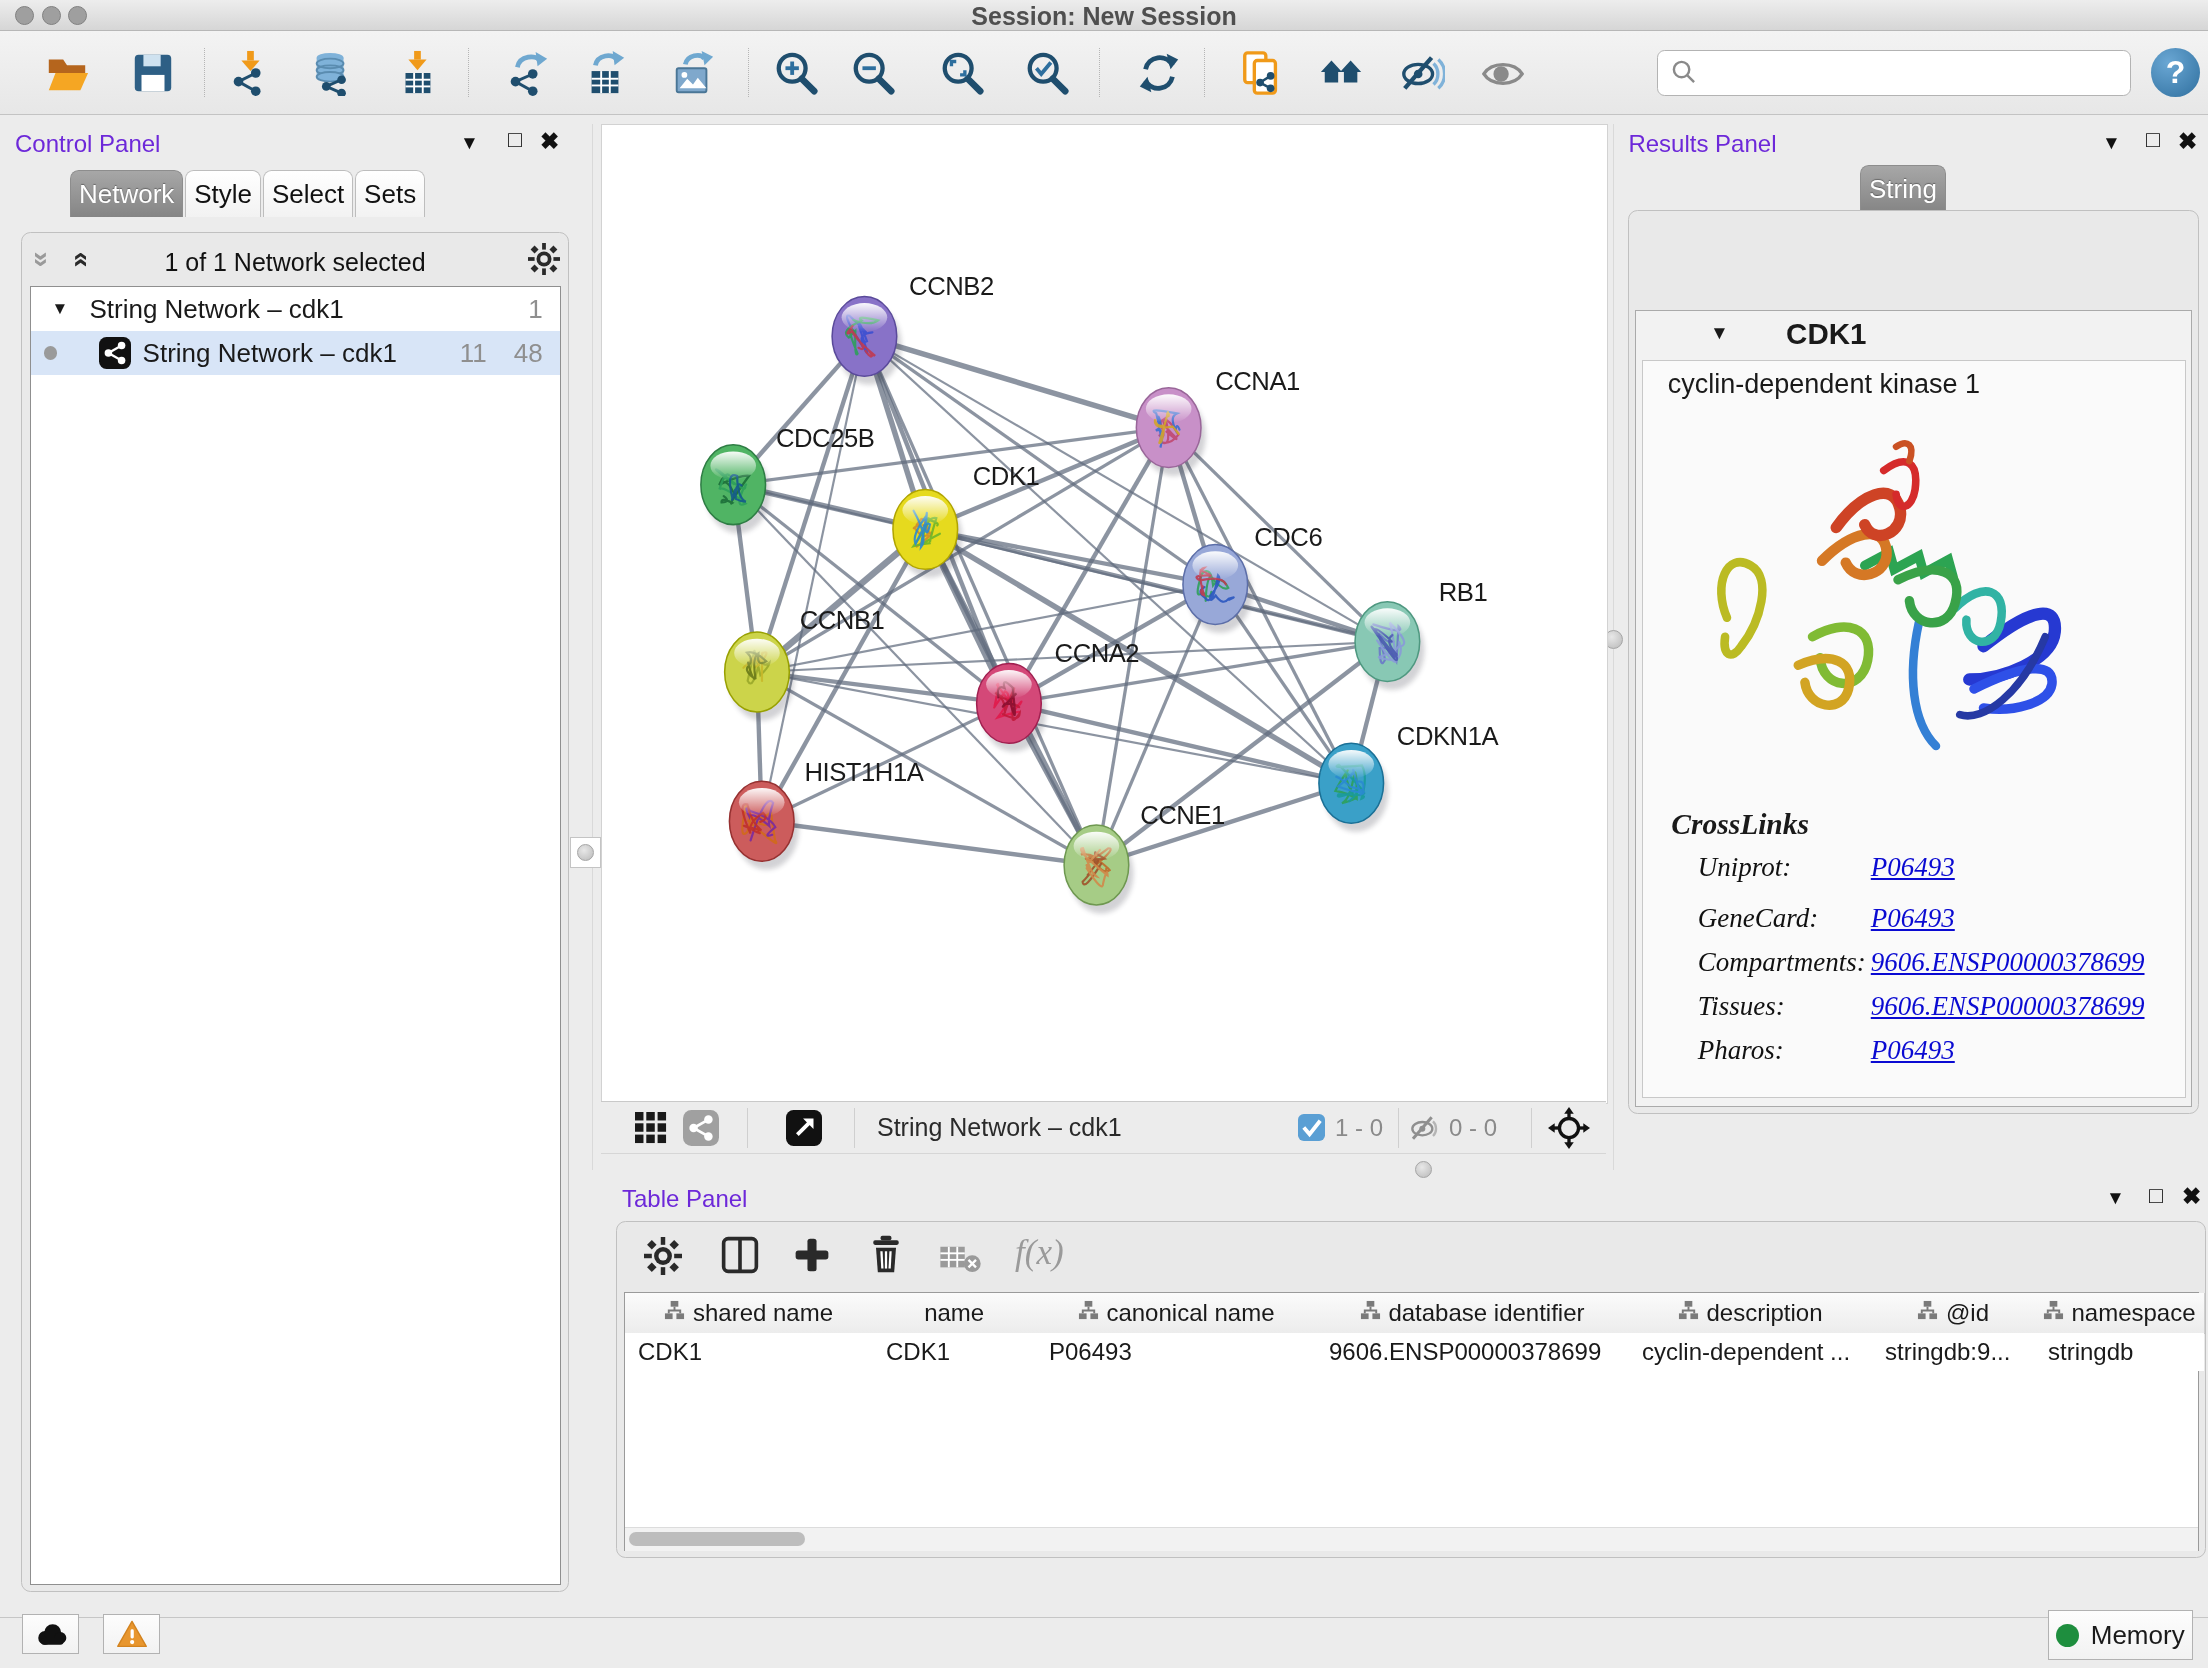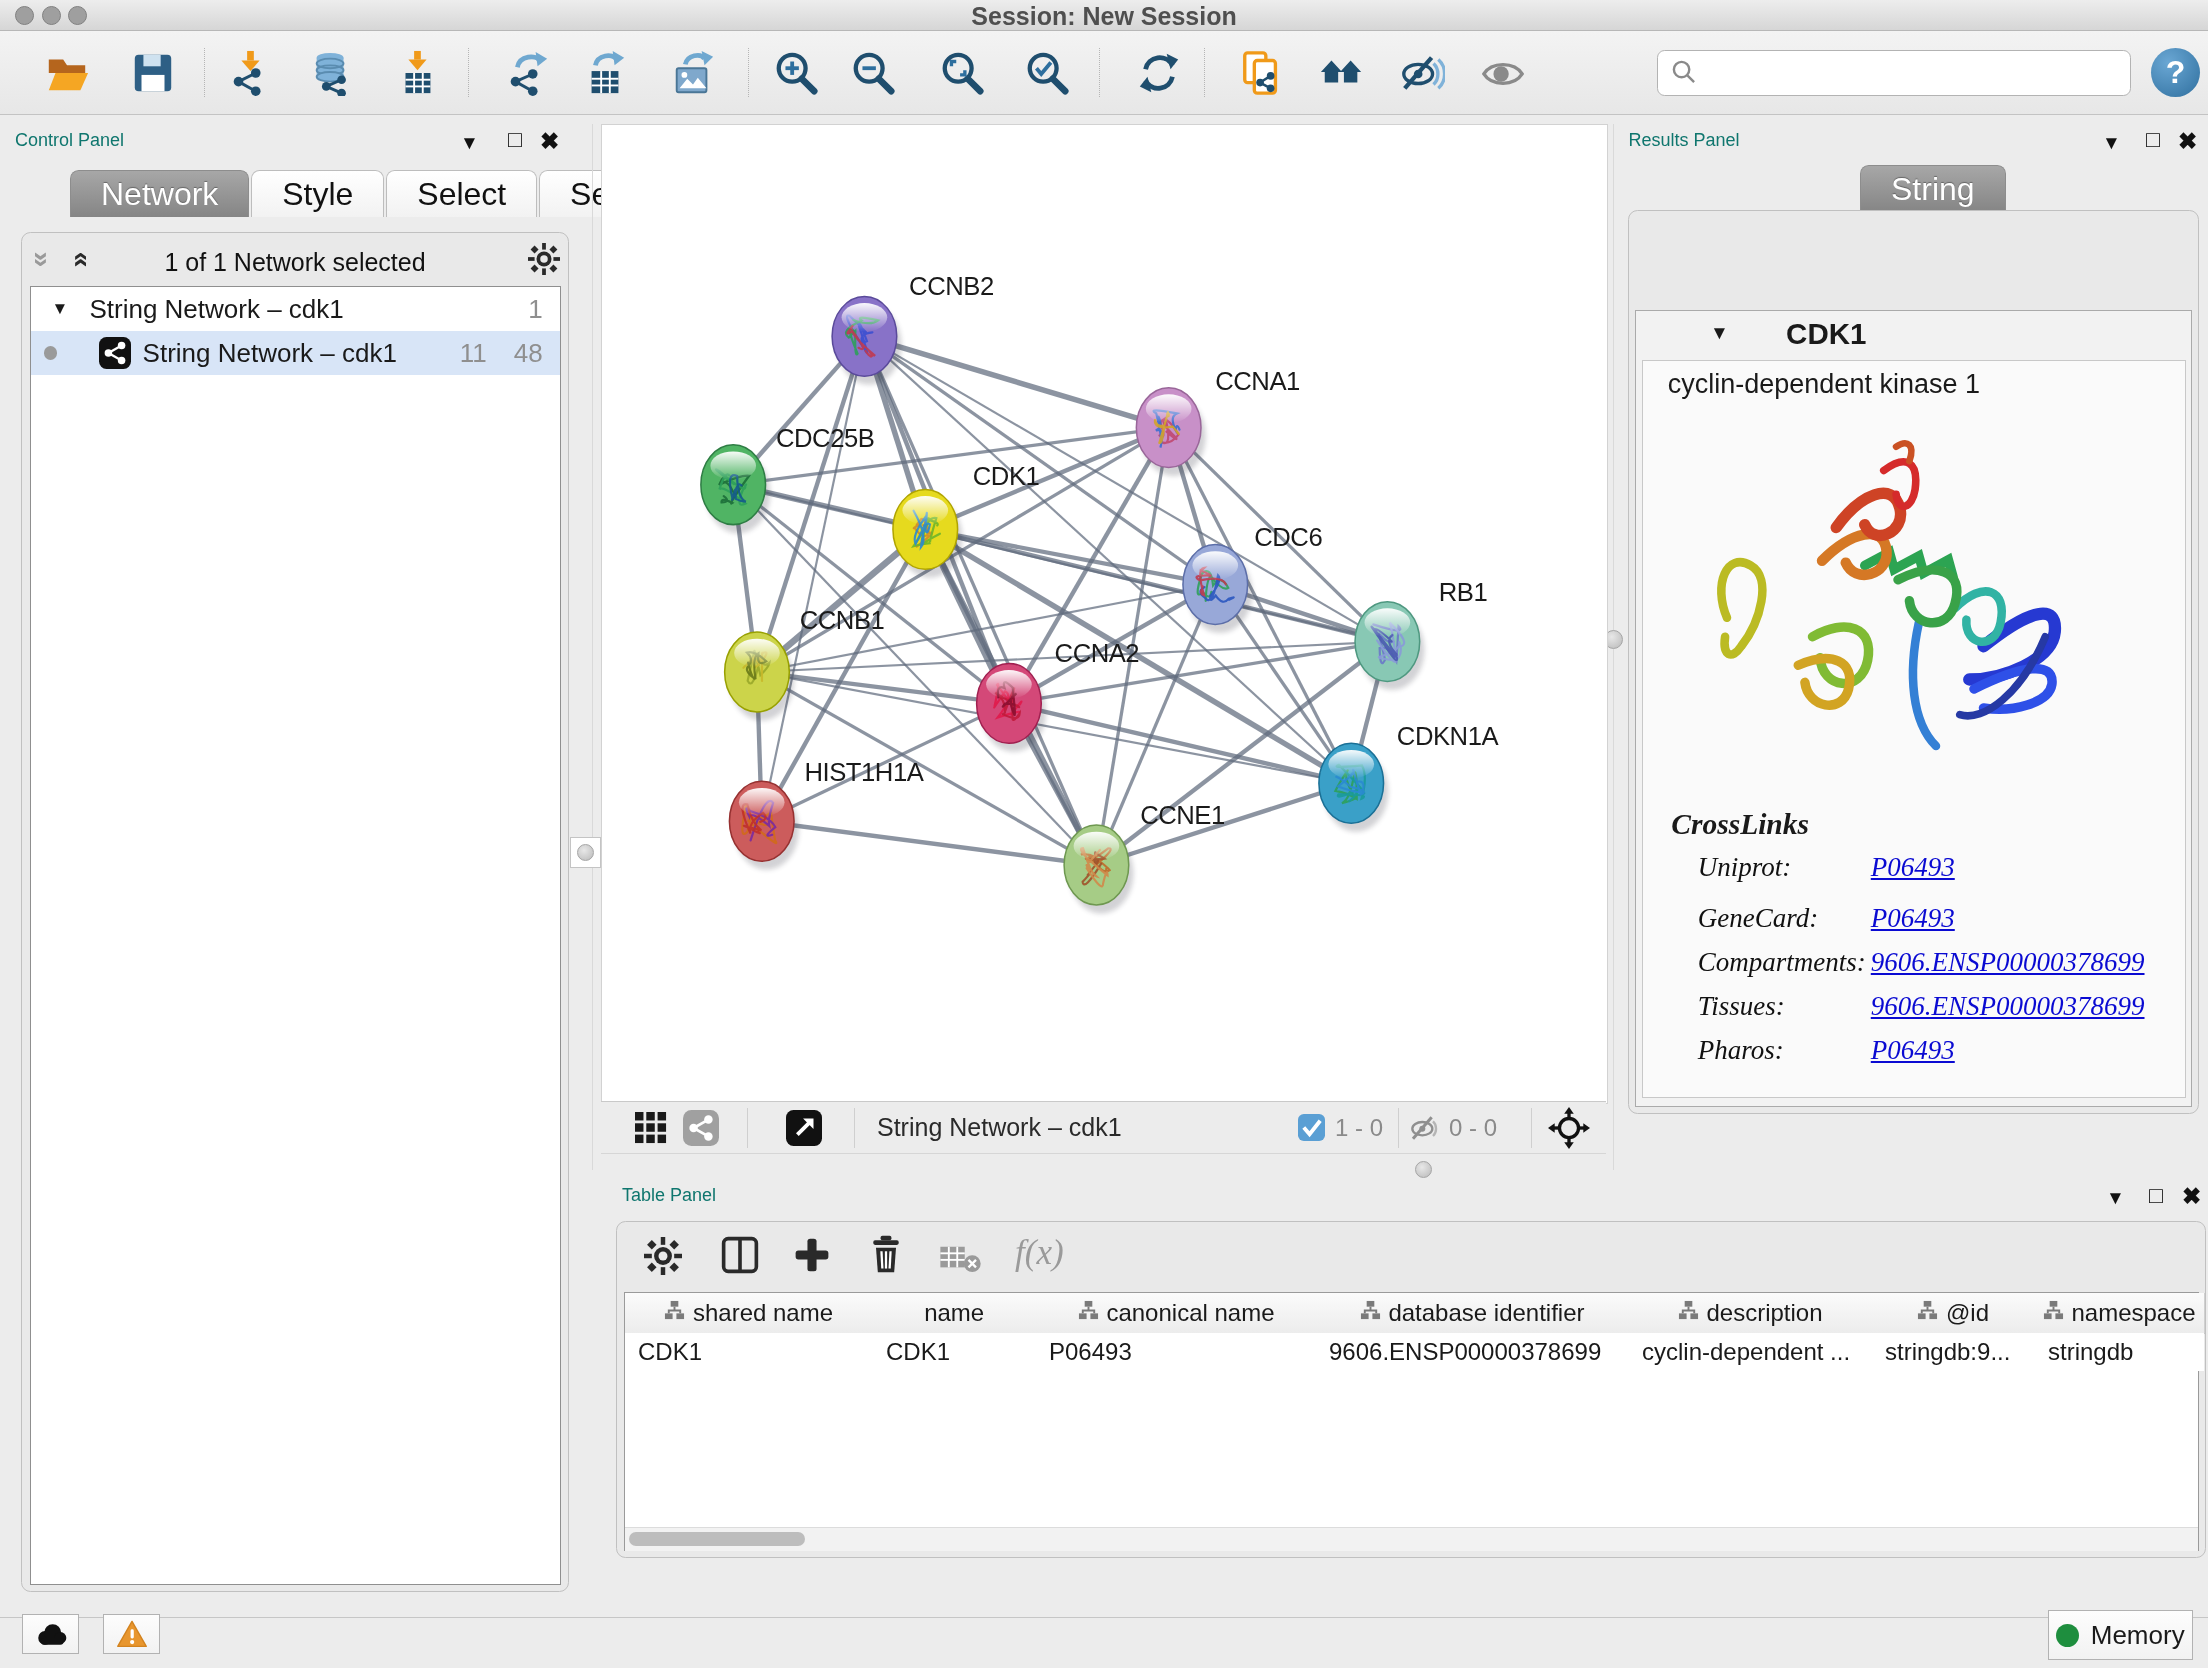--- a/index.html
+++ b/index.html
@@ -17,25 +17,25 @@
   
   #toolbar{left:0;top:31px;width:2208px;height:83px;
     background:linear-gradient(#f3f3f3,#e7e7e7);border-bottom:1px solid #c3c3c3;}
   .tbi{width:53px;height:53px;top:15px;display:flex;align-items:center;justify-content:center;}
   .tsep{top:17px;width:0;height:49px;border-left:1.9px dotted #b5b5b5;}
   #search-box{left:1657px;top:19px;width:472px;height:44px;background:#fff;border:1px solid #b3b3b3;
     border-radius:7.6px;display:flex;align-items:center;}
   #search-input{border:none;outline:none;font-size:23px;flex:1;background:transparent;
     font-family:"Liberation Sans",sans-serif;}
   
-  .panel-title{font-size:18px;color:#0f766e;}
+  .panel-title{font-size:24px;color:#6d28d9;}
   .winbtn{font-size:23px;color:#111;font-weight:700;}
   .tab{height:46px;background:linear-gradient(#ffffff,#f2f2f2);border:1px solid #bdbdbd;
     border-bottom:none;border-radius:8.6px 8.6px 0 0;display:flex;align-items:center;justify-content:center;
-    font-size:32px;color:#111;margin-right:1.9px;padding:0 30px;}
+    font-size:26px;color:#111;margin-right:1.9px;padding:0 8px;}
   .tab.sel{background:linear-gradient(#a7a7a7,#858585);color:#fff;
     text-shadow:0 -1px 1px rgba(0,0,0,.35);border-color:#8d8d8d;}
   .rounded-box{background:#e9e9e9;border:1px solid #c0c0c0;border-radius:9.5px;}
   .btn{background:linear-gradient(#ffffff,#f4f4f4);border:1px solid #b0b0b0;border-radius:9.5px;
     font-size:26px;display:flex;align-items:center;justify-content:center;color:#111;}
   
   #cp-status{font-size:25px;color:#111;}
   #cp-listbox{background:#fff;border:1px solid #8f8f8f;}
   .tree-row{height:44px;display:flex;align-items:center;font-size:26px;}
   .tree-row .cnt{color:#8f8f8f;}

